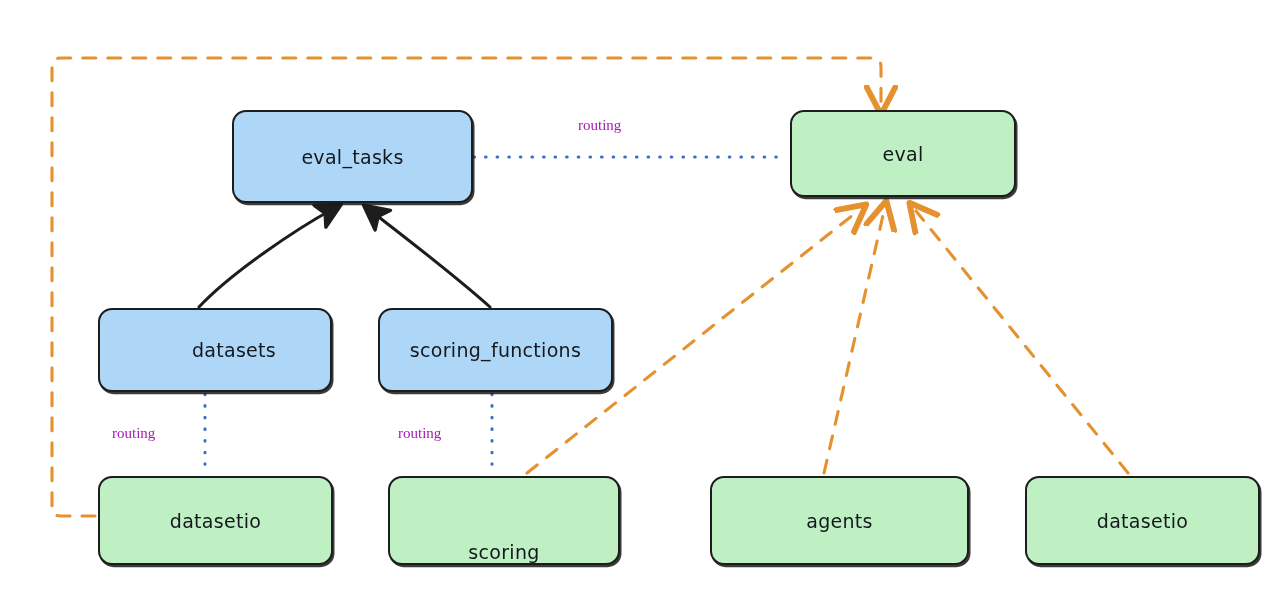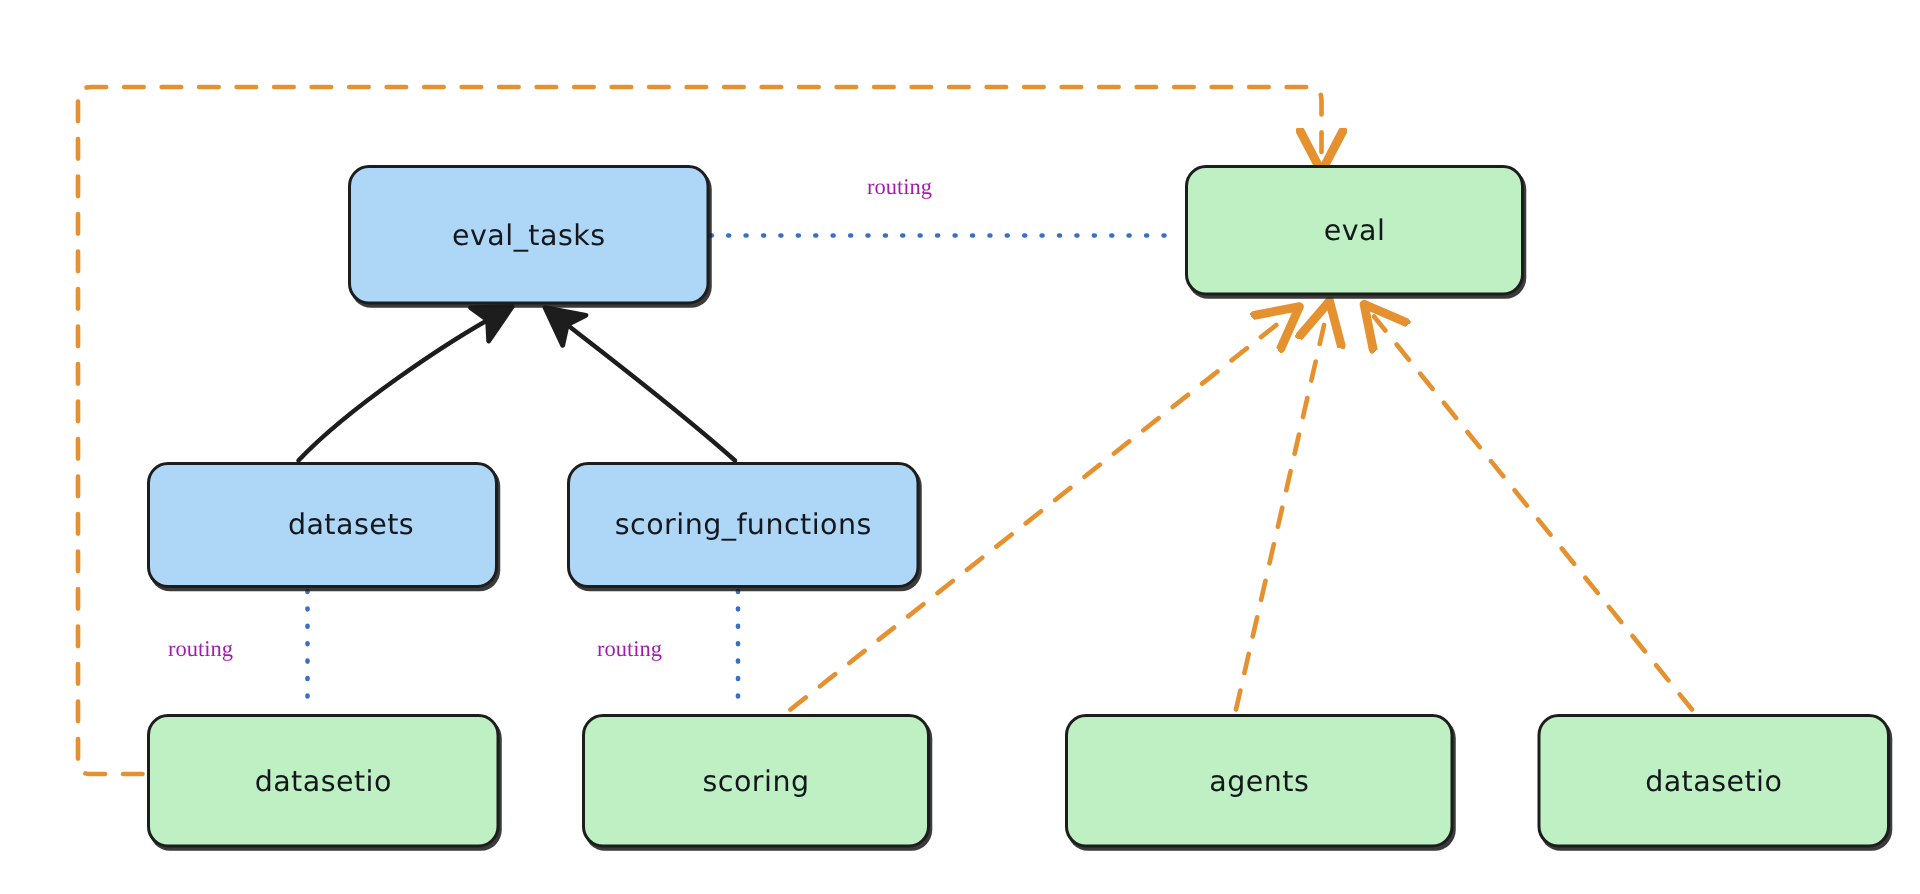--- a/index.html
+++ b/index.html
@@ -101,21 +101,21 @@
   </div>
 
   <div class="node blue" style="left:378px; top:308px; width:235px; height:84px;">
     <span class="node-label">scoring_functions</span>
   </div>
 
   <div class="node green" style="left:98px; top:476px; width:235px; height:89px;">
     <span class="node-label">datasetio</span>
   </div>
 
-  <div class="node green" style="left:388px; top:476px; width:232px; height:89px;">
+  <div class="node green" style="left:388px; top:476px; width:232px; height:89px;align-items:flex-end;">
     <span class="node-label">scoring</span>
   </div>
 
   <div class="node green" style="left:710px; top:476px; width:259px; height:89px;">
     <span class="node-label">agents</span>
   </div>
 
   <div class="node green" style="left:1025px; top:476px; width:235px; height:89px;">
     <span class="node-label">datasetio</span>
   </div>

